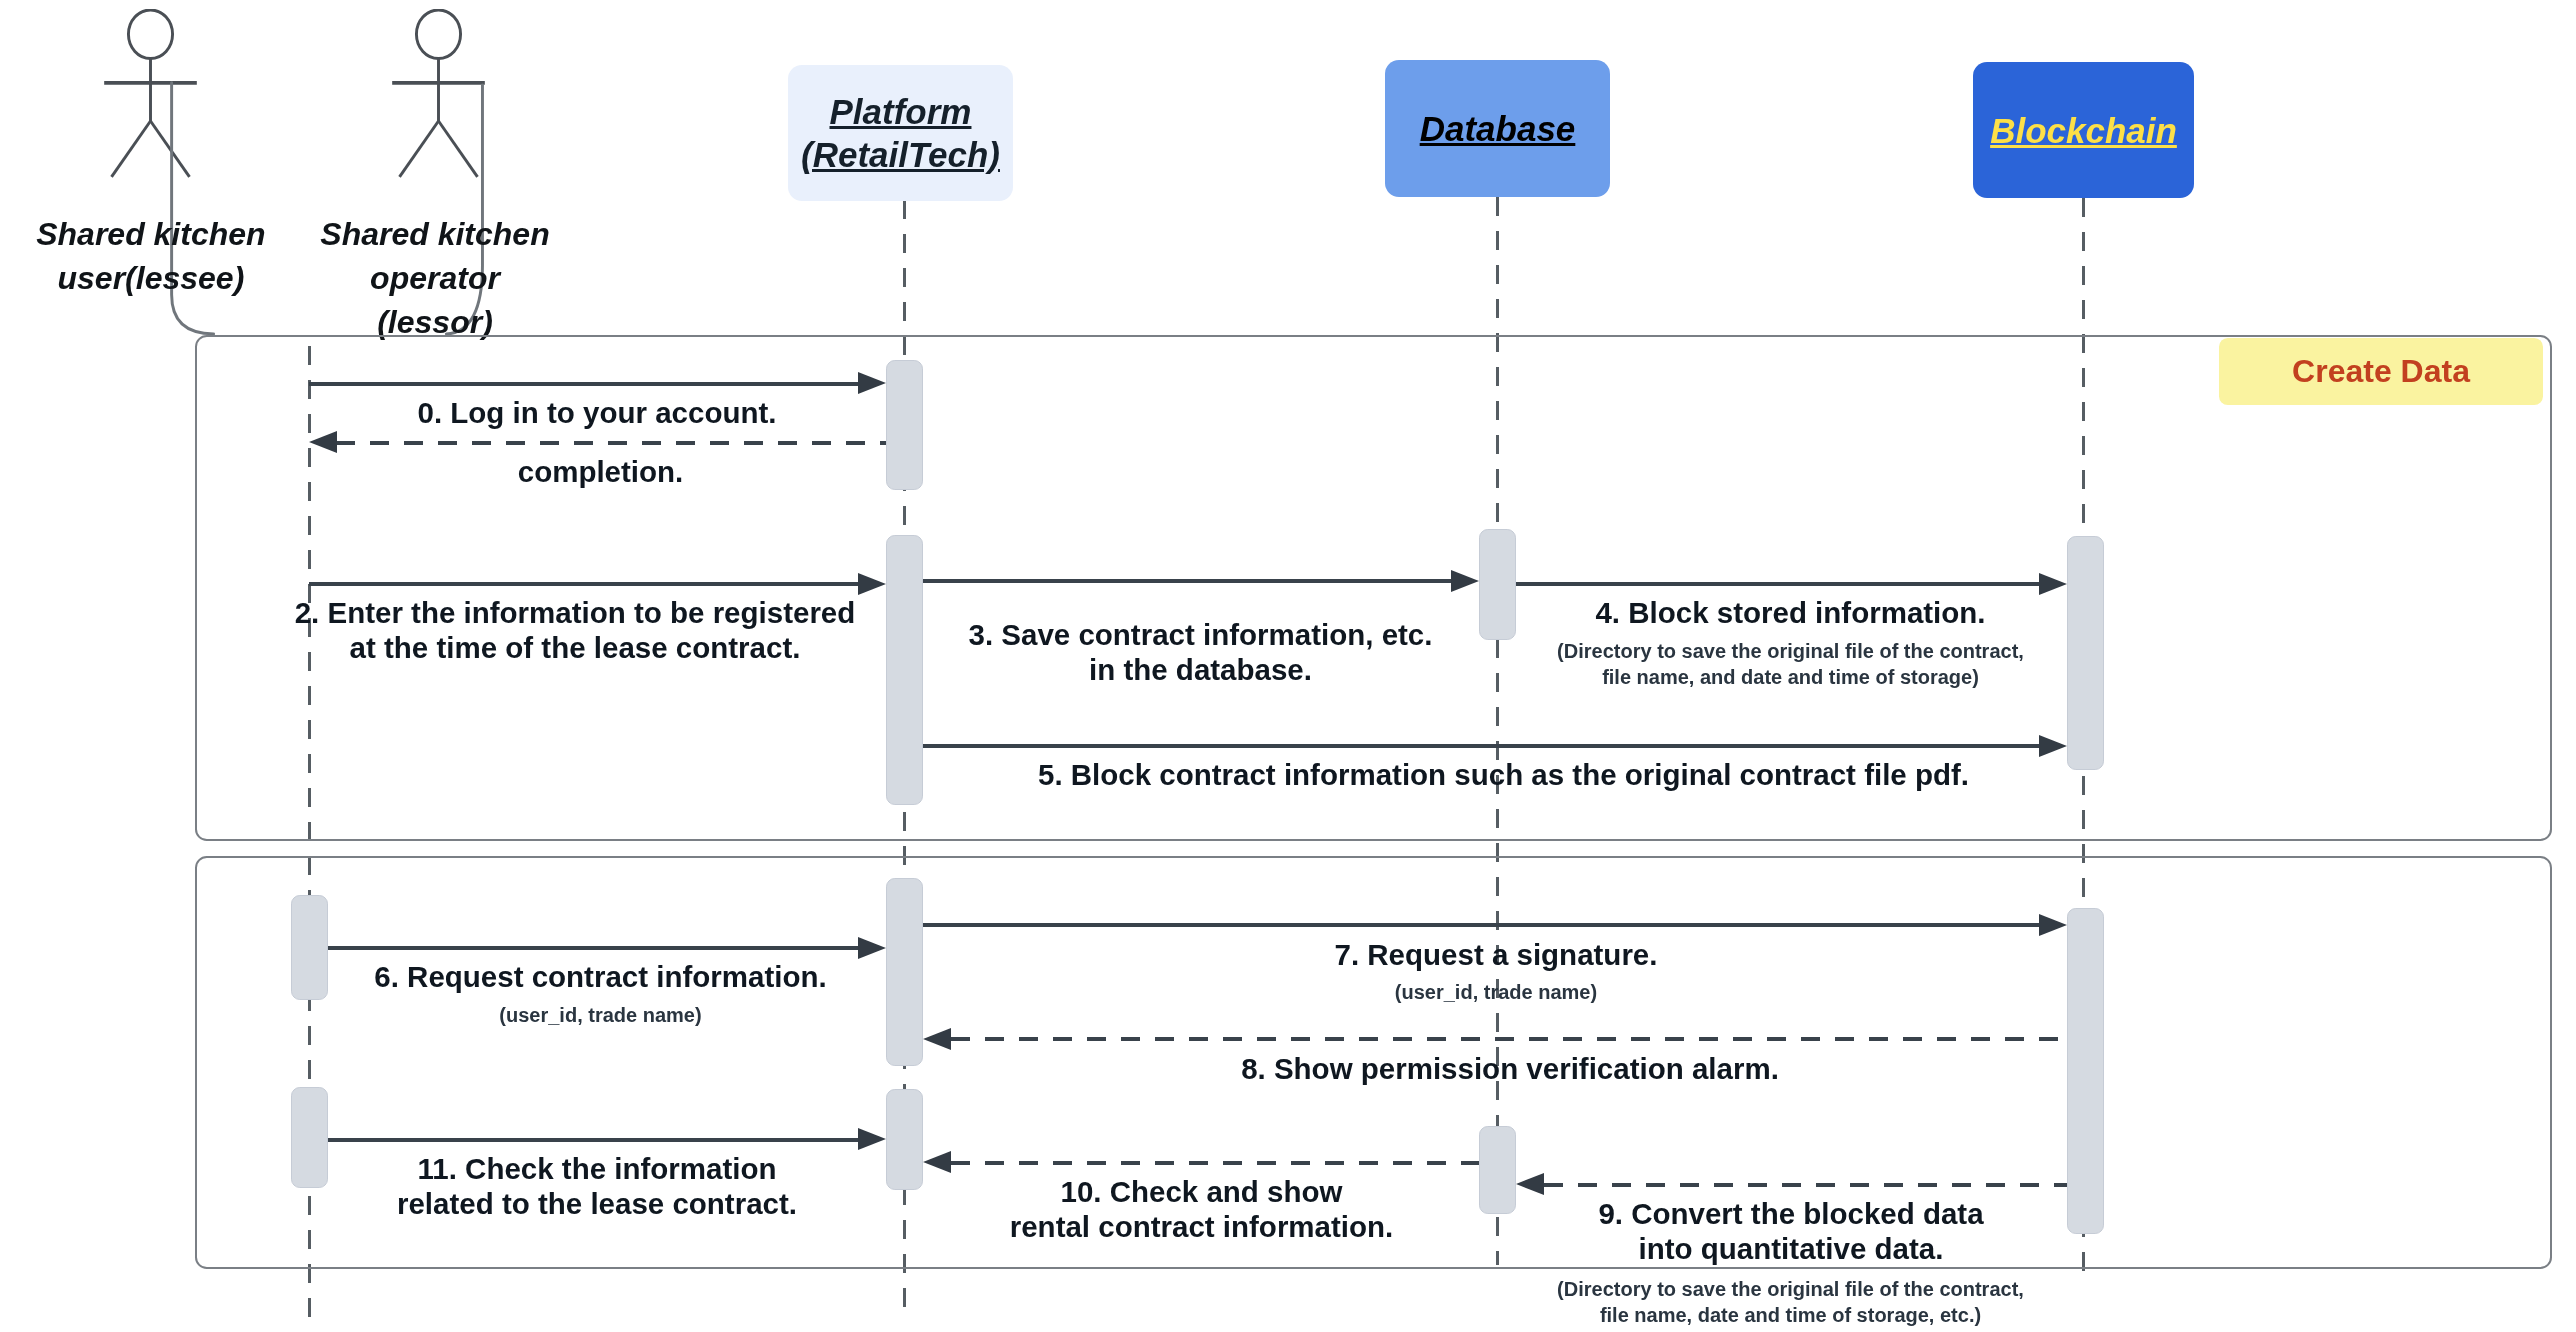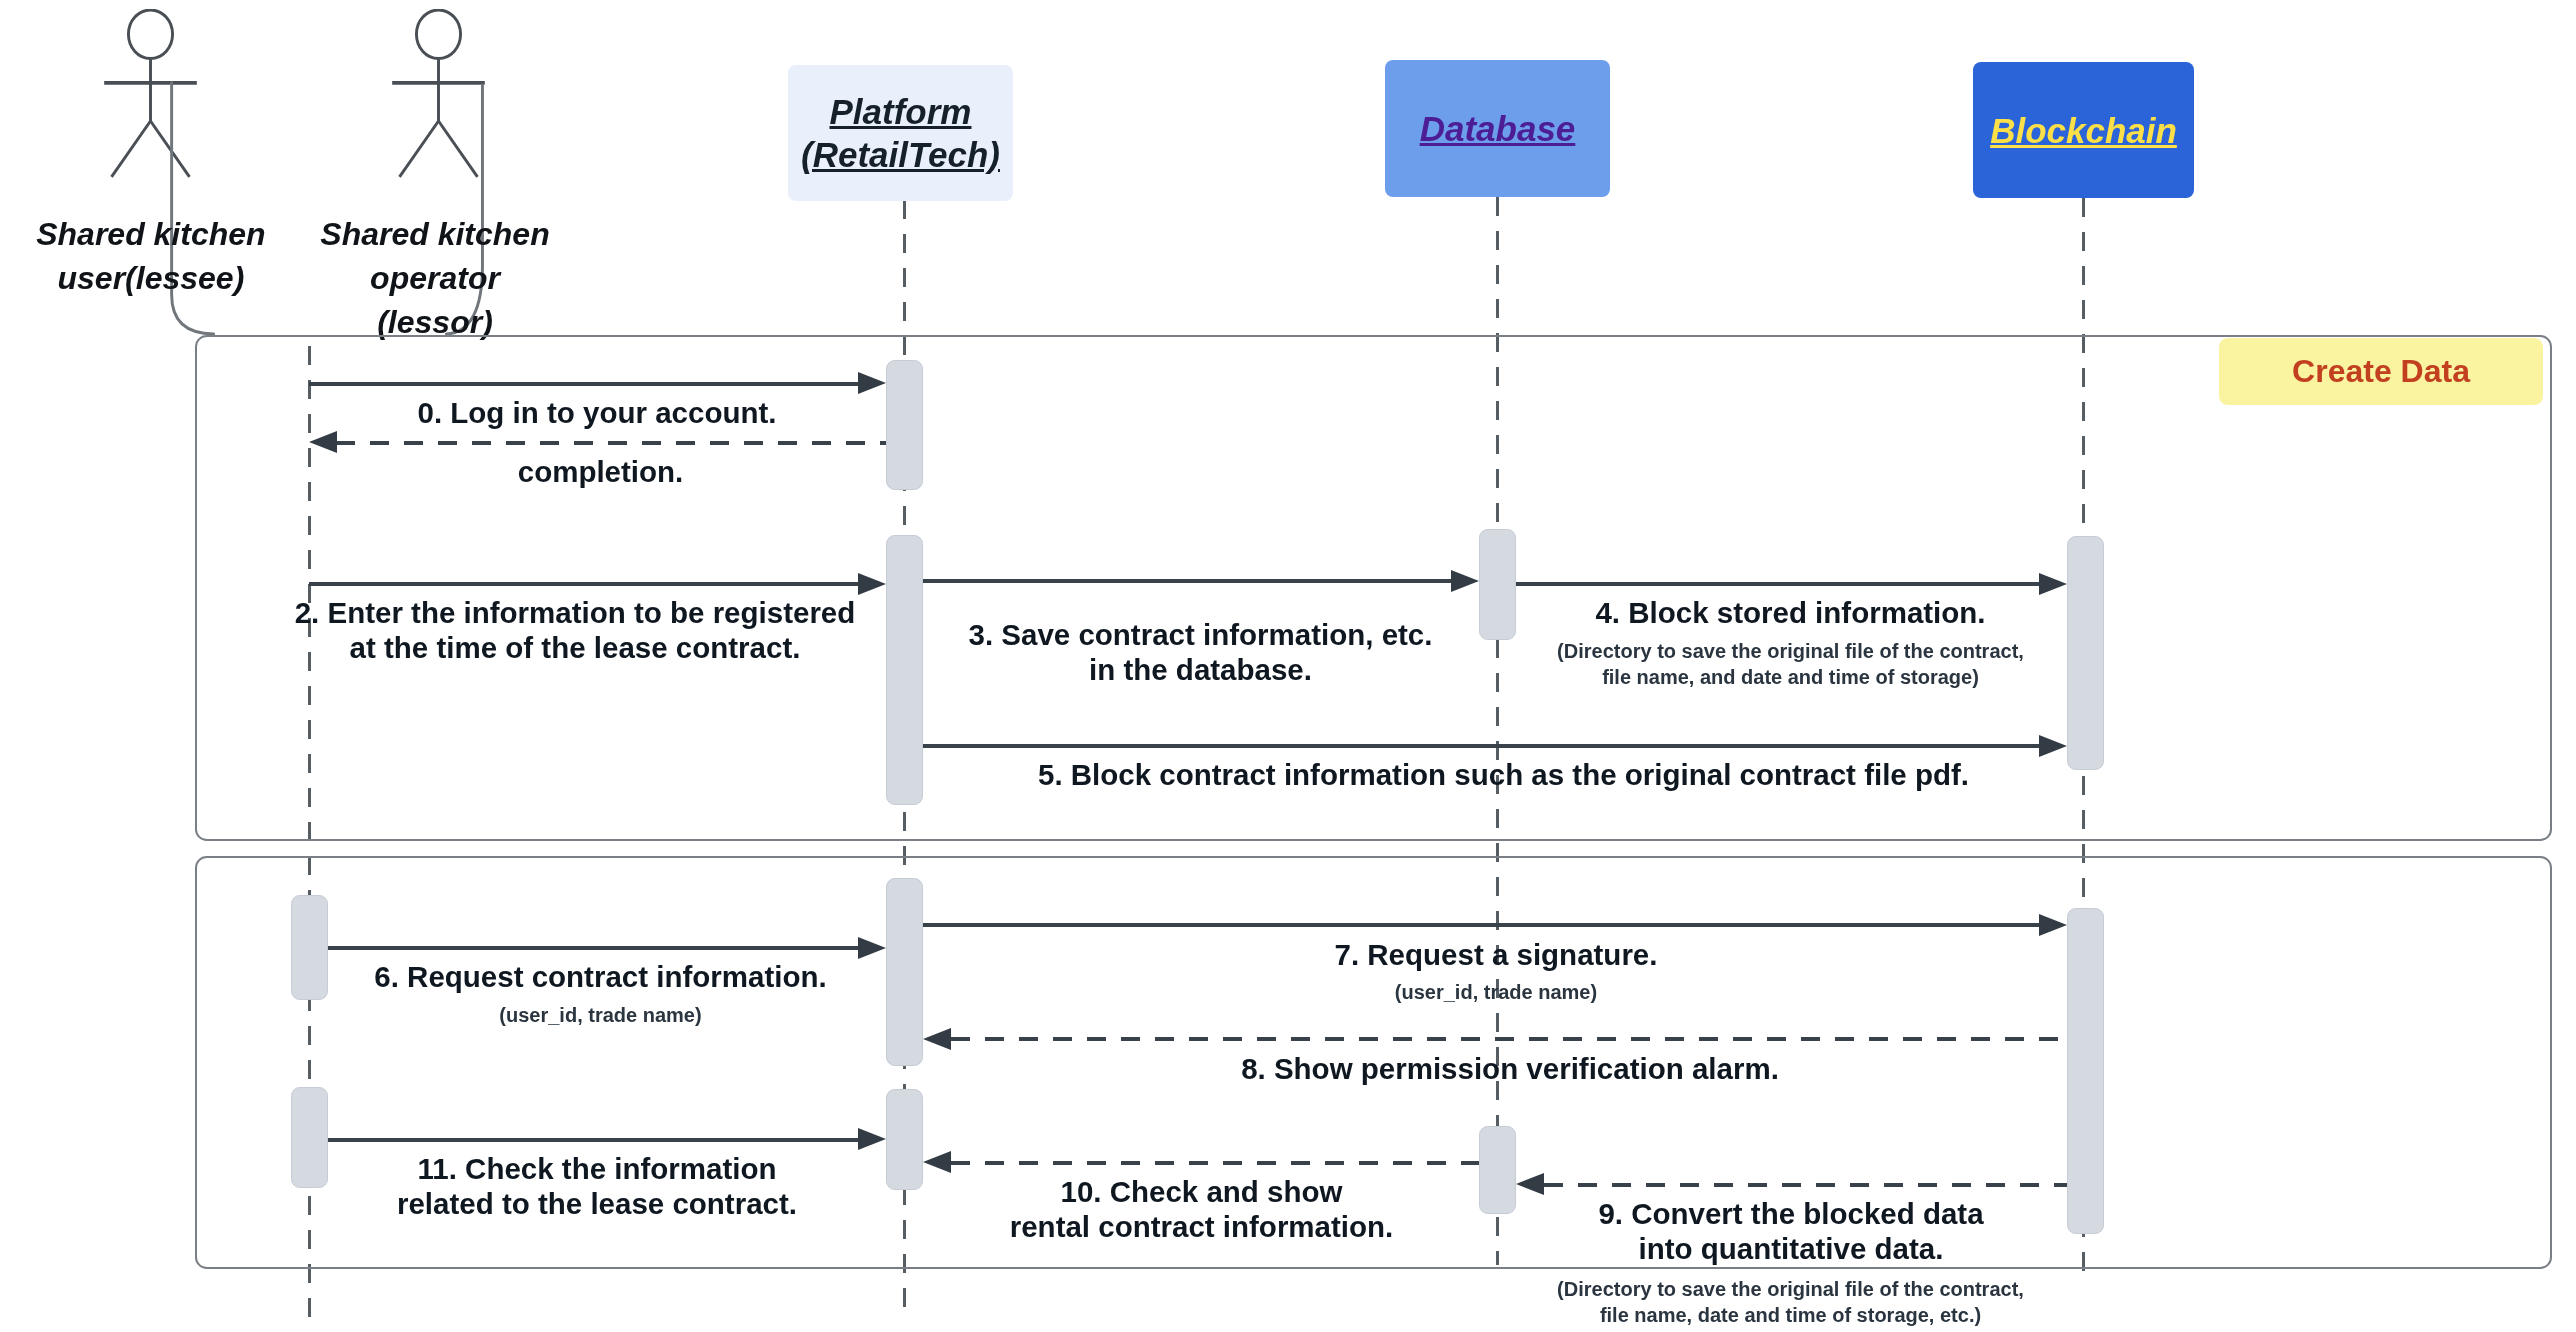--- a/index.html
+++ b/index.html
@@ -4,25 +4,25 @@
 <style>
   html,body{margin:0;padding:0;background:#fff;}
   #canvas{position:relative;width:2576px;height:1333px;background:#ffffff;overflow:hidden;
           font-family:"Liberation Sans", sans-serif;}
 
   
   .actor-label{position:absolute;font-size:32px;font-weight:bold;font-style:italic;color:#101418;
                text-align:center;line-height:44px;}
 
   
-  .participant{position:absolute;border-radius:8px;display:flex;align-items:center;justify-content:center;
+  .participant{position:absolute;border-radius:14px;display:flex;align-items:center;justify-content:center;
                text-align:center;font-weight:bold;font-style:italic;text-decoration:underline;
                font-size:35px;line-height:43px;}
   .p-platform{background:#E9F0FC;color:#15202B;}
-  .p-database{background:#6D9EEB;color:#4c1d95;}
+  .p-database{background:#6D9EEB;color:#000000;}
   .p-blockchain{background:#2B64D8;color:#fde047;}
 
   
   .lifeline{position:absolute;width:2.9px;
             background:repeating-linear-gradient(180deg,#565d63 0 19px,transparent 19px 34px);}
 
   
   .frame{position:absolute;border:2.9px solid #7a7f85;border-radius:11.8px;background:transparent;}
   .frame-label{position:absolute;border-radius:8.8px;font-size:32px;font-weight:bold;
                display:flex;align-items:center;justify-content:center;}

